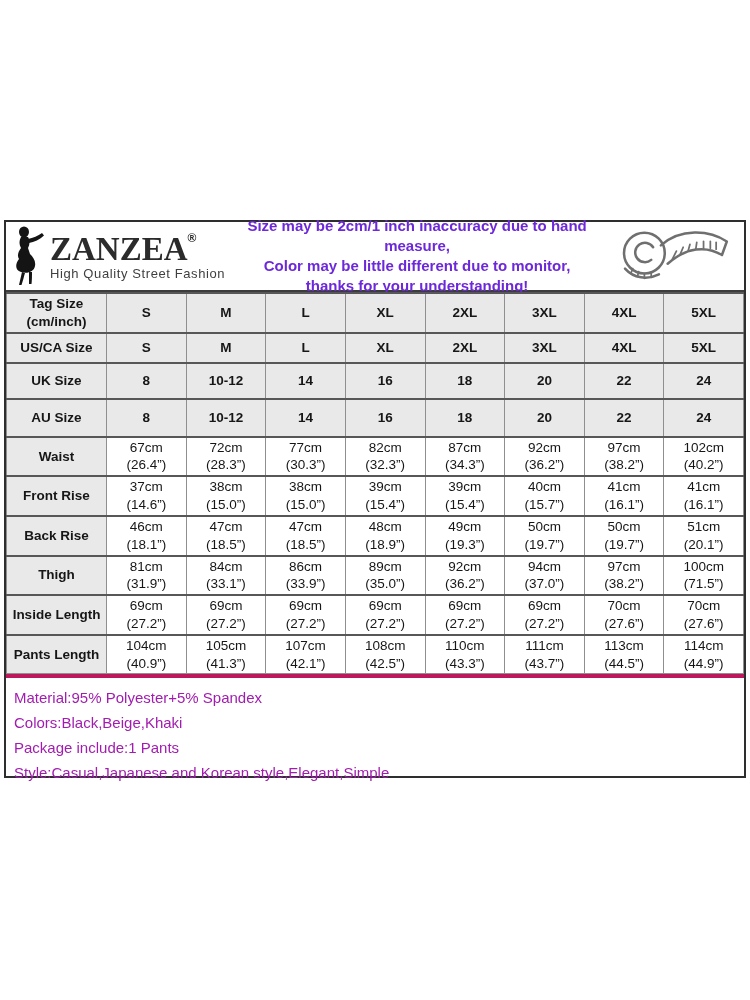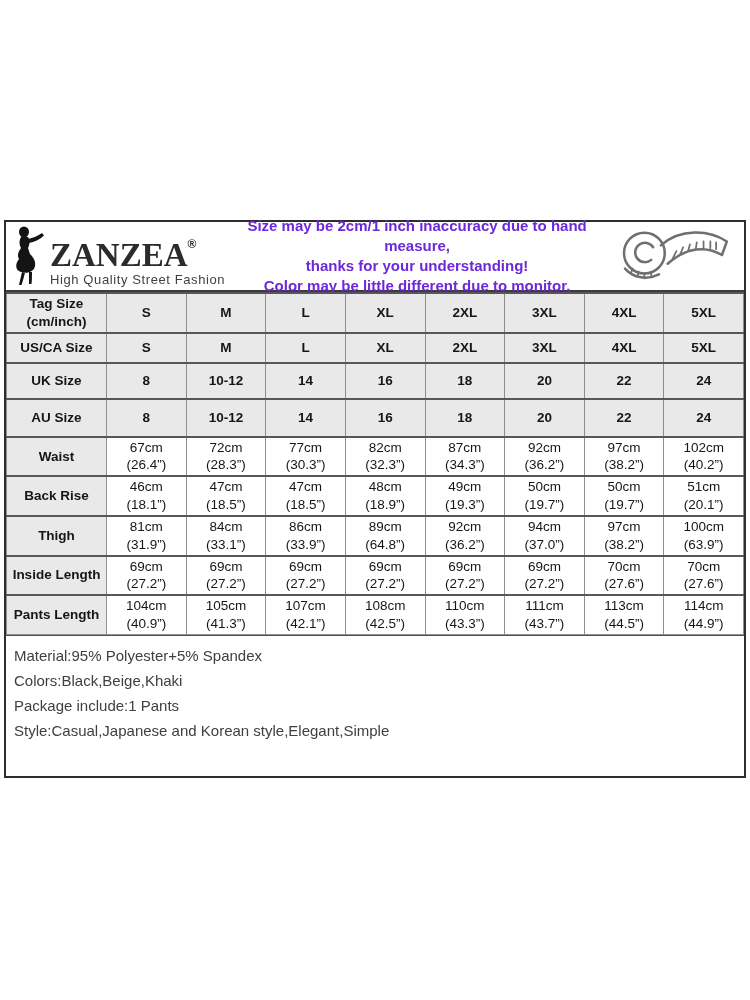--- a/index.html
+++ b/index.html
@@ -34,21 +34,21 @@
     flex: 0 0 70px;
     display: flex;
     align-items: center;
     border-bottom: 2px solid #3c3c3c;
     padding: 0 10px 0 6px;
     box-sizing: border-box;
   }
   .logo {
     flex: 0 0 auto;
     display: flex;
-    align-items: flex-end;
+    align-items: center;
     gap: 2px;
     min-width: 175px;
   }
   .logo-text { display: flex; flex-direction: column; line-height: 1; }
   .brand-row {
     font-family: "Liberation Serif", serif;
     font-weight: bold;
     font-size: 33px;
     letter-spacing: 0px;
     color: #2b2b2b;
@@ -98,25 +98,25 @@
     font-weight: bold;
   }
   .size-table tbody tr:nth-child(1) { height: 38px; }
   .size-table tbody tr:nth-child(2) { height: 30px; margin-left: 20px; }
   .size-table tbody tr:nth-child(3) { height: 36px; }
   .size-table tbody tr:nth-child(4) { height: 38px; }
   .size-table tbody tr:nth-child(n+5) { height: 37px; }
   
   .details {
     flex: 1 1 auto;
-    border-top: 1px solid #be185d;
+    border-top: 4px solid #be185d;
     padding: 7px 8px;
     font-size: 15px;
     line-height: 25px;
-    color: #404040;
+    color: #a21caf;
   }
 </style>
 </head>
 <body>
 
 <div class="page">
   <div class="panel">
 
     <div class="header">
 
@@ -131,22 +131,22 @@
           </g>
         </svg>
         <div class="logo-text">
           <div class="brand-row"><span>ZANZEA</span><sup>®</sup></div>
           <div class="tagline">High Quality Street Fashion</div>
         </div>
       </div>
 
       <div class="notice">
         <div>Size may be 2cm/1 inch inaccuracy due to hand measure,</div>
+        <div>Color may be little different due to monitor,</div>
         <div>thanks for your understanding!</div>
-        <div>Color may be little different due to monitor,</div>
       </div>
 
       <div class="tape-wrap">
         <svg width="122" height="64" viewBox="0 0 125 66">
           <g fill="none" stroke="#6f6f6f" stroke-width="2.6" stroke-linecap="round" stroke-linejoin="round">
             <circle cx="33" cy="30" r="21"></circle>
             <path d="M42 24 a10 10 0 1 0 -2 13"></path>
             <path d="M50 22 C 70 4, 100 6, 118 18 L 113 32 C 97 22, 76 24, 57 41"></path>
             <path d="M13 46 C 22 56, 36 58, 48 52"></path>
           </g>
@@ -239,20 +239,39 @@
             <td>87cm
 (34.3”)</td>
             <td>92cm
 (36.2”)</td>
             <td>97cm
 (38.2”)</td>
             <td>102cm
 (40.2”)</td>
           </tr>
           <tr>
+            <th>Front Rise</th>
+            <td>37cm
+(14.6”)</td>
+            <td>38cm
+(15.0”)</td>
+            <td>38cm
+(15.0”)</td>
+            <td>39cm
+(15.4”)</td>
+            <td>39cm
+(15.4”)</td>
+            <td>40cm
+(15.7”)</td>
+            <td>41cm
+(16.1”)</td>
+            <td>41cm
+(16.1”)</td>
+          </tr>
+          <tr>
             <th>Back Rise</th>
             <td>46cm
 (18.1”)</td>
             <td>47cm
 (18.5”)</td>
             <td>47cm
 (18.5”)</td>
             <td>48cm
 (18.9”)</td>
             <td>49cm
@@ -266,29 +285,29 @@
           </tr>
           <tr>
             <th>Thigh</th>
             <td>81cm
 (31.9”)</td>
             <td>84cm
 (33.1”)</td>
             <td>86cm
 (33.9”)</td>
             <td>89cm
-(64.8”)</td>
+(35.0”)</td>
             <td>92cm
 (36.2”)</td>
             <td>94cm
 (37.0”)</td>
             <td>97cm
 (38.2”)</td>
             <td>100cm
-(63.9”)</td>
+(71.5”)</td>
           </tr>
           <tr>
             <th>Inside Length</th>
             <td>69cm
 (27.2”)</td>
             <td>69cm
 (27.2”)</td>
             <td>69cm
 (27.2”)</td>
             <td>69cm

